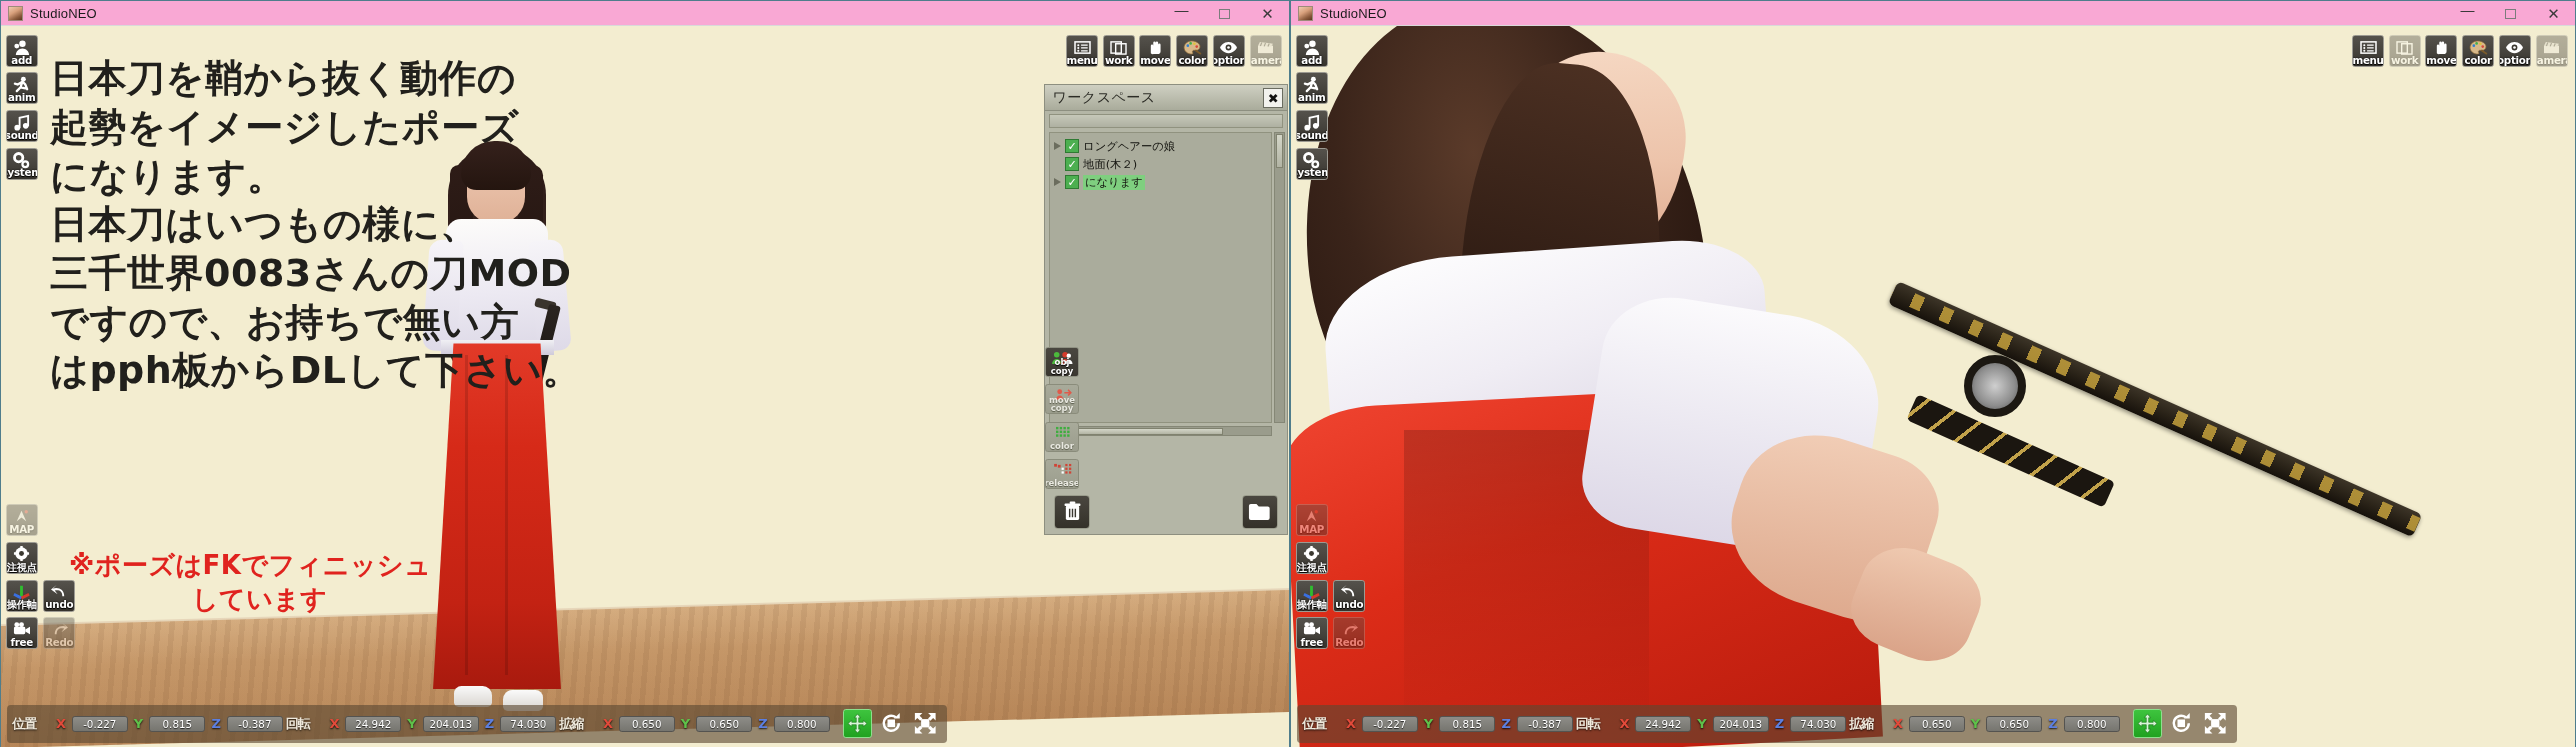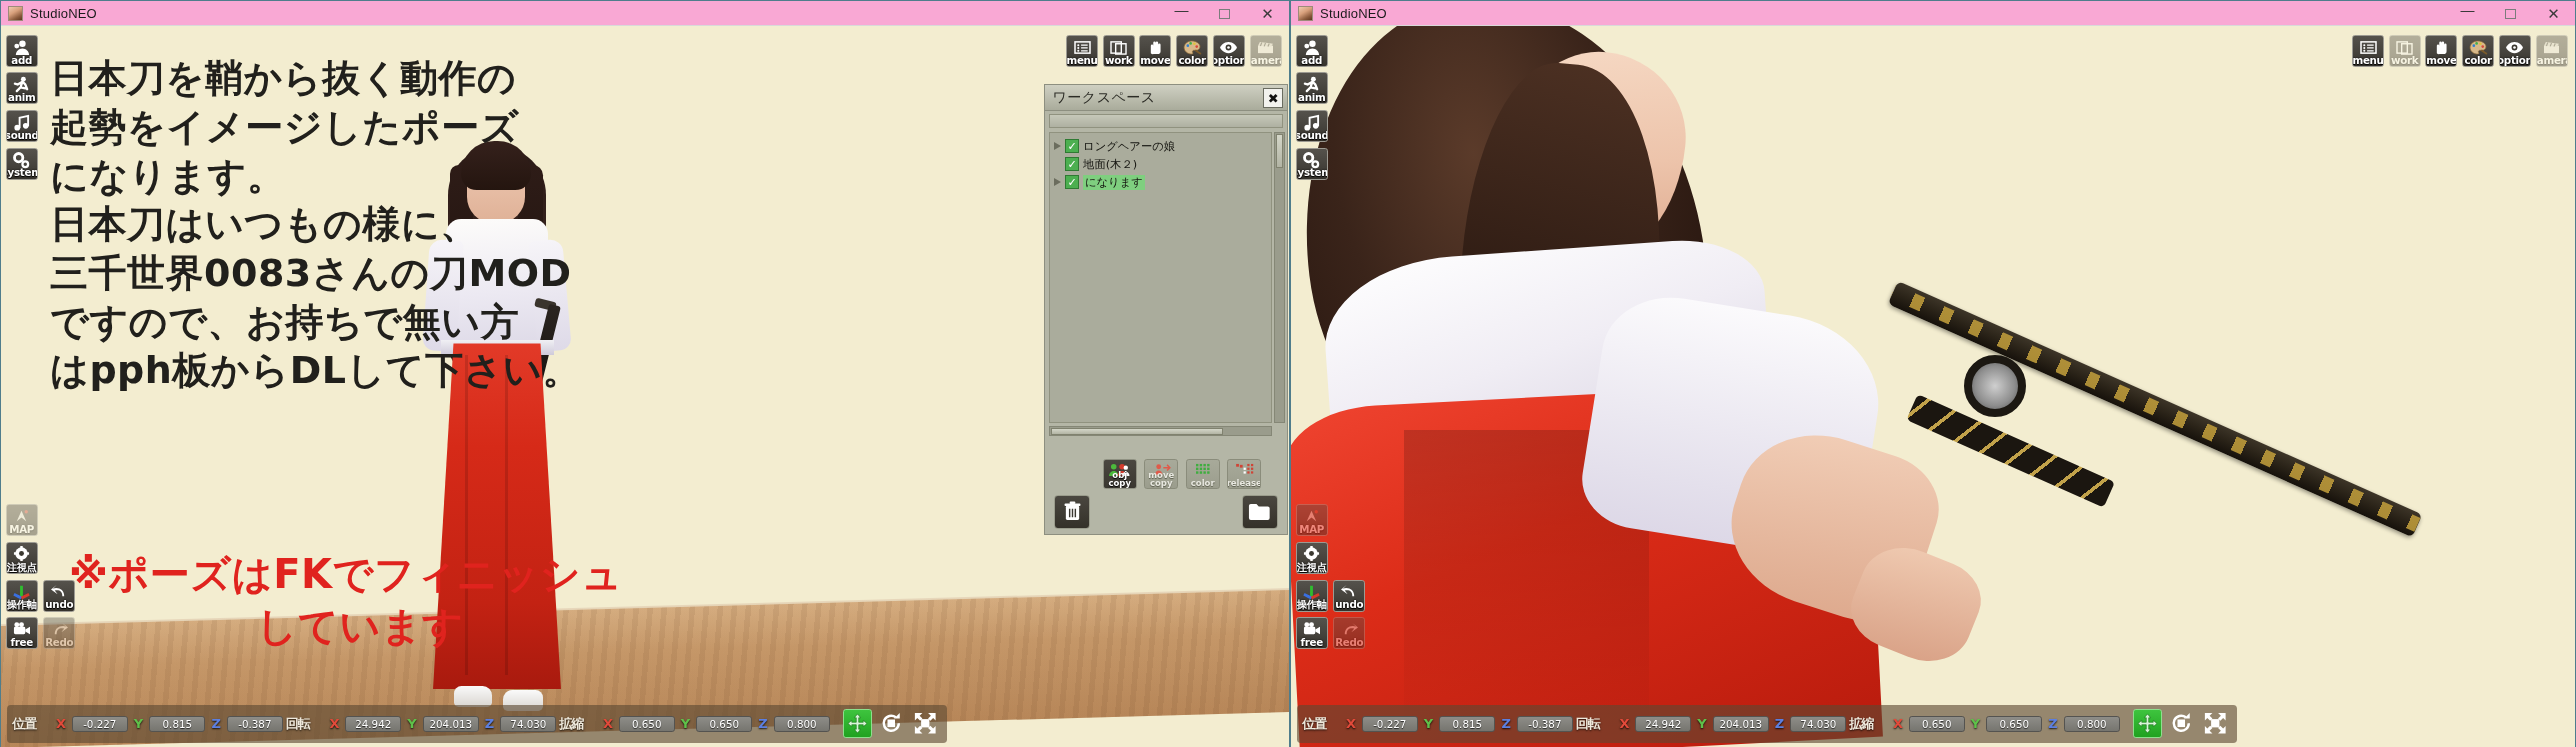--- a/index.html
+++ b/index.html
@@ -167,21 +167,21 @@
   .anno {
     position: absolute;
     font-family: "DejaVu Sans", "Liberation Sans", sans-serif;
     font-weight: 700;
     color: #21201c;
     white-space: pre;
     line-height: 1.28;
     letter-spacing: 0.5px;
   }
   .anno.black-left  { left: 49px;  top: 28px;  font-size: 38px; }
-  .anno.red-left    { left: 68px;  top: 523px; font-size: 40px; color: #e0231e; text-align: center; }
+  .anno.red-left    { left: 68px;  top: 523px; font-size: 26px; color: #e0231e; text-align: center; }
 
   
   .ui-btn {
     position: relative;
     width: 32px; height: 32px;
     background: linear-gradient(180deg,#55524c 0%,#45423c 55%,#35322c 100%);
     border: 0.9px solid #9c9a92;
     border-radius: 2.8px;
     display: flex; align-items: flex-end; justify-content: center;
     overflow: hidden;
@@ -283,21 +283,21 @@
   .ws-scroll-h {
     position: absolute; left: 3.8px; right: 15px; bottom: 98px; height: 10.3px;
     background: #9a9c8c; border: 0.9px solid #858776;
   }
   .ws-scroll-h .thumb {
     position: absolute; top: 0.9px; bottom: 0.9px; left: 0.9px; width: 78%;
     background: linear-gradient(180deg,#d4d6c8,#b2b4a4); border: 0.9px solid #80826f;
   }
   .ws-tools {
     position: absolute; left: 0; right: 0; bottom: 45px;
-    display: flex; justify-content: center; gap: 7.5px; padding-left: 32px;
+    display: flex; justify-content: center; gap: 7.5px;  flex-direction: column;
   }
   .ws-tool {
     width: 34px; height: 30px; border-radius: 2.8px;
     background: linear-gradient(180deg,#4a4740 0%,#3a3730 100%);
     border: 0.9px solid #8f9182;
     position: relative; overflow: hidden;
     display: flex; align-items: flex-end; justify-content: center;
   }
   .ws-tool.faded { background: linear-gradient(180deg,#a8aa9a,#9b9d8d); border-color:#8a8c7b; }
   .ws-tool .t-ico { position: absolute; top: 1.9px; left: 0; right: 0; height: 15px;

